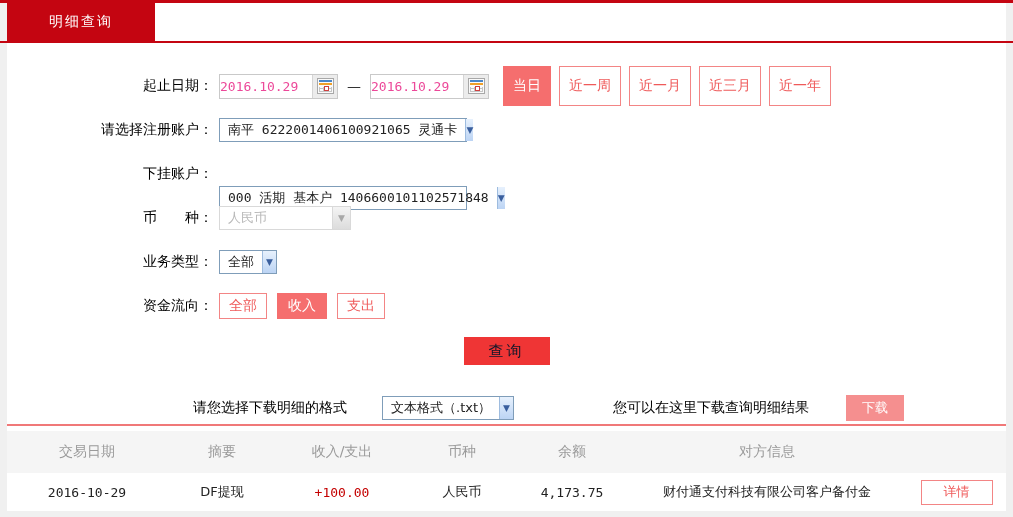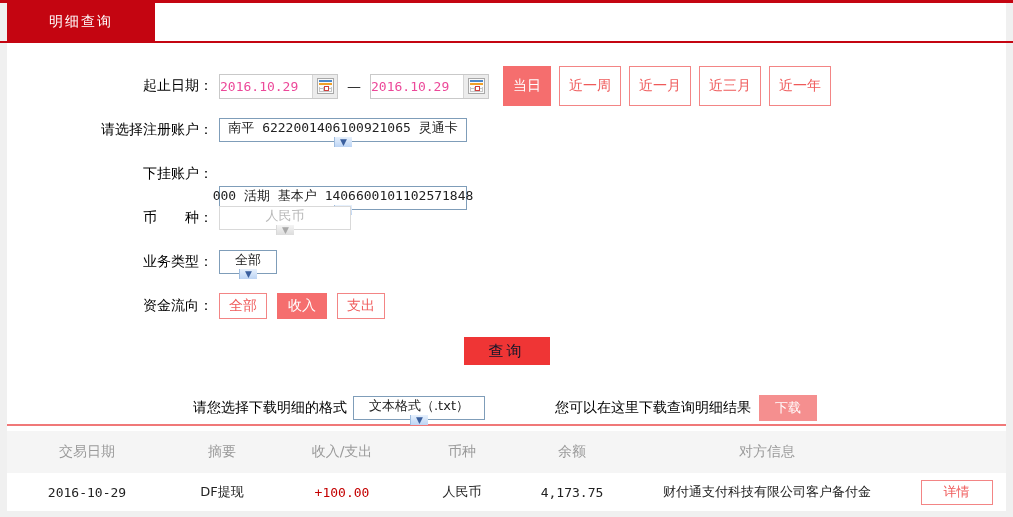--- a/index.html
+++ b/index.html
@@ -55,21 +55,21 @@
     display:inline-flex; align-items:center; justify-content:center;
     height:40px; padding:7px 9px; margin-left:8px; font-size:14px;
     border:1px solid #f38585; color:#ef5a5a; background:#fff; cursor:pointer; white-space:nowrap;
   }
   .qbtn.first { margin-left:14px; }
   .qbtn.active { background:#f56e6e; border-color:#f56e6e; color:#fff; }
 
   
   .sel {
     display:inline-flex; align-items:center; height:24px;
-    border:1px solid #7f9db9; background:#fff; cursor:pointer;flex-direction:column;
+    border:1px solid #7f9db9; background:#fff; cursor:pointer;
   }
   .sel-text { padding:0 8px; font-size:13px; color:#222; white-space:nowrap; flex:1; }
   .sel-arrow {
     width:18px; height:22px; border-left:1px solid #9ebcdf;
     background:linear-gradient(#e7f1fd,#bcd4f4);
     display:flex; align-items:center; justify-content:center;
     color:#3a5f9e; font-size:9px;
   }
   .sel.disabled { border-color:#d9d9d9; cursor:default; }
   .sel.disabled .sel-text { color:#b8b8b8; }
@@ -93,21 +93,21 @@
   
   .query-row { display:flex; justify-content:center; margin-bottom:0; height:28px; }
   .query-btn {
     width:86px; height:28px; background:#ef3535; color:#0f172a; border:none;
     font-size:15px; letter-spacing:3px; cursor:pointer;
     display:flex; align-items:center; justify-content:center;
     font-family:"DejaVu Sans","Liberation Sans",sans-serif;
   }
 
   
-  .dl-row { display:flex; align-items:center; margin:30px 0 0 186px; height:25px; }
+  .dl-row { display:flex; align-items:center; margin:30px 0 0 186px; height:25px;gap:29px; }
   .dl-label { margin-right:6px; color:#000; }
   .dl-hint { margin-left:70px; color:#000; }
   .dl-btn {
     margin-left:8px; width:58px; height:26px; background:#f58f8f; color:#fff;
     border:none; font-size:13px; cursor:pointer;
     display:flex; align-items:center; justify-content:center;
     font-family:"DejaVu Sans","Liberation Sans",sans-serif;
   }
 
   

